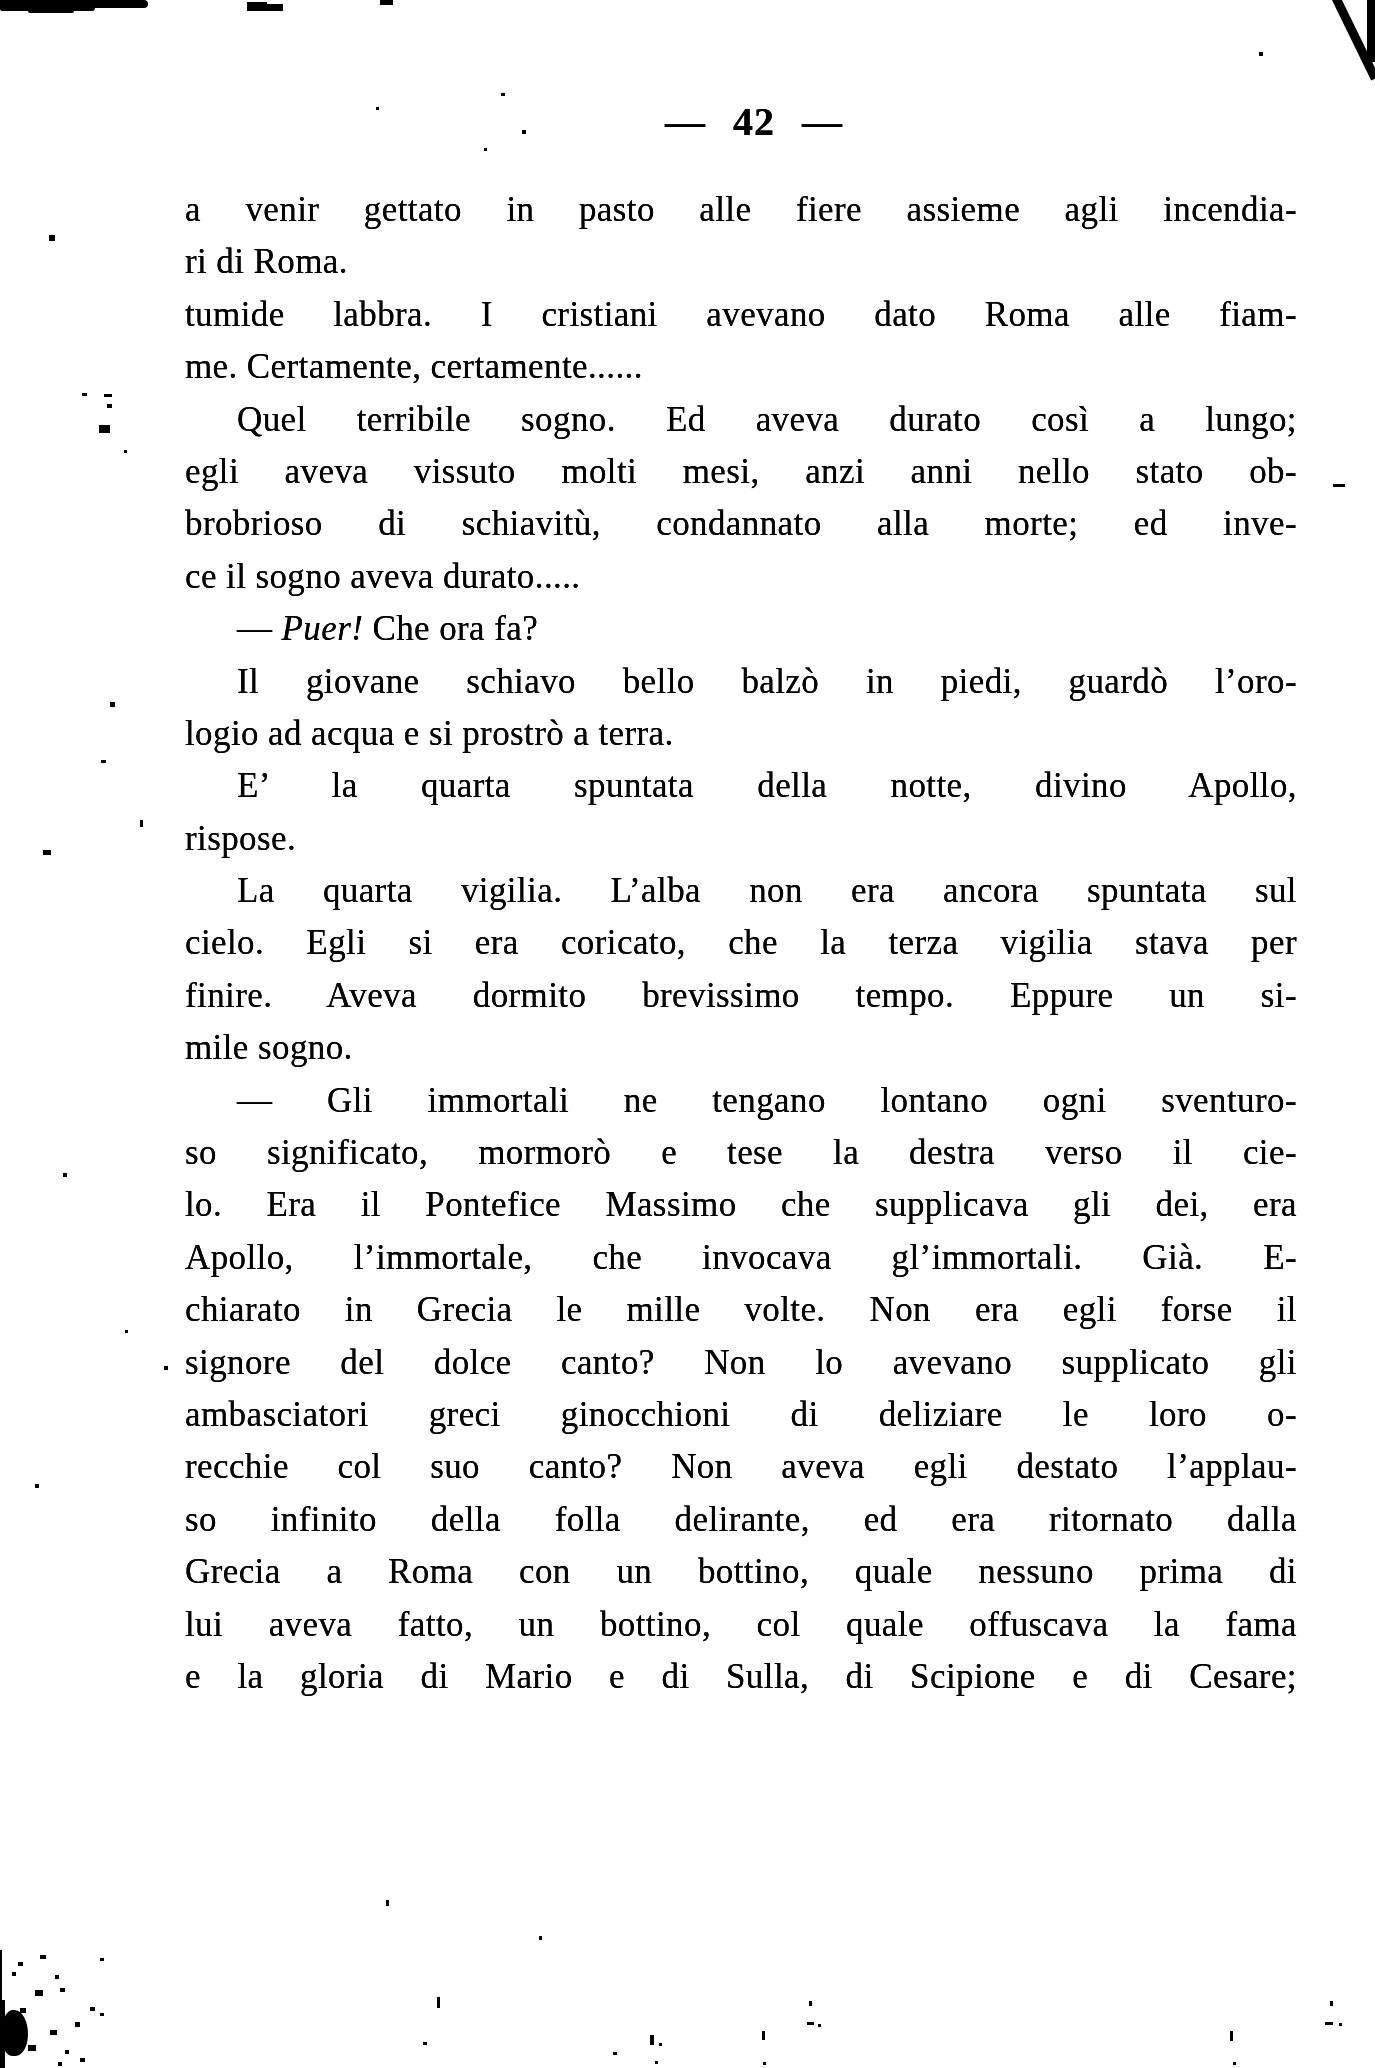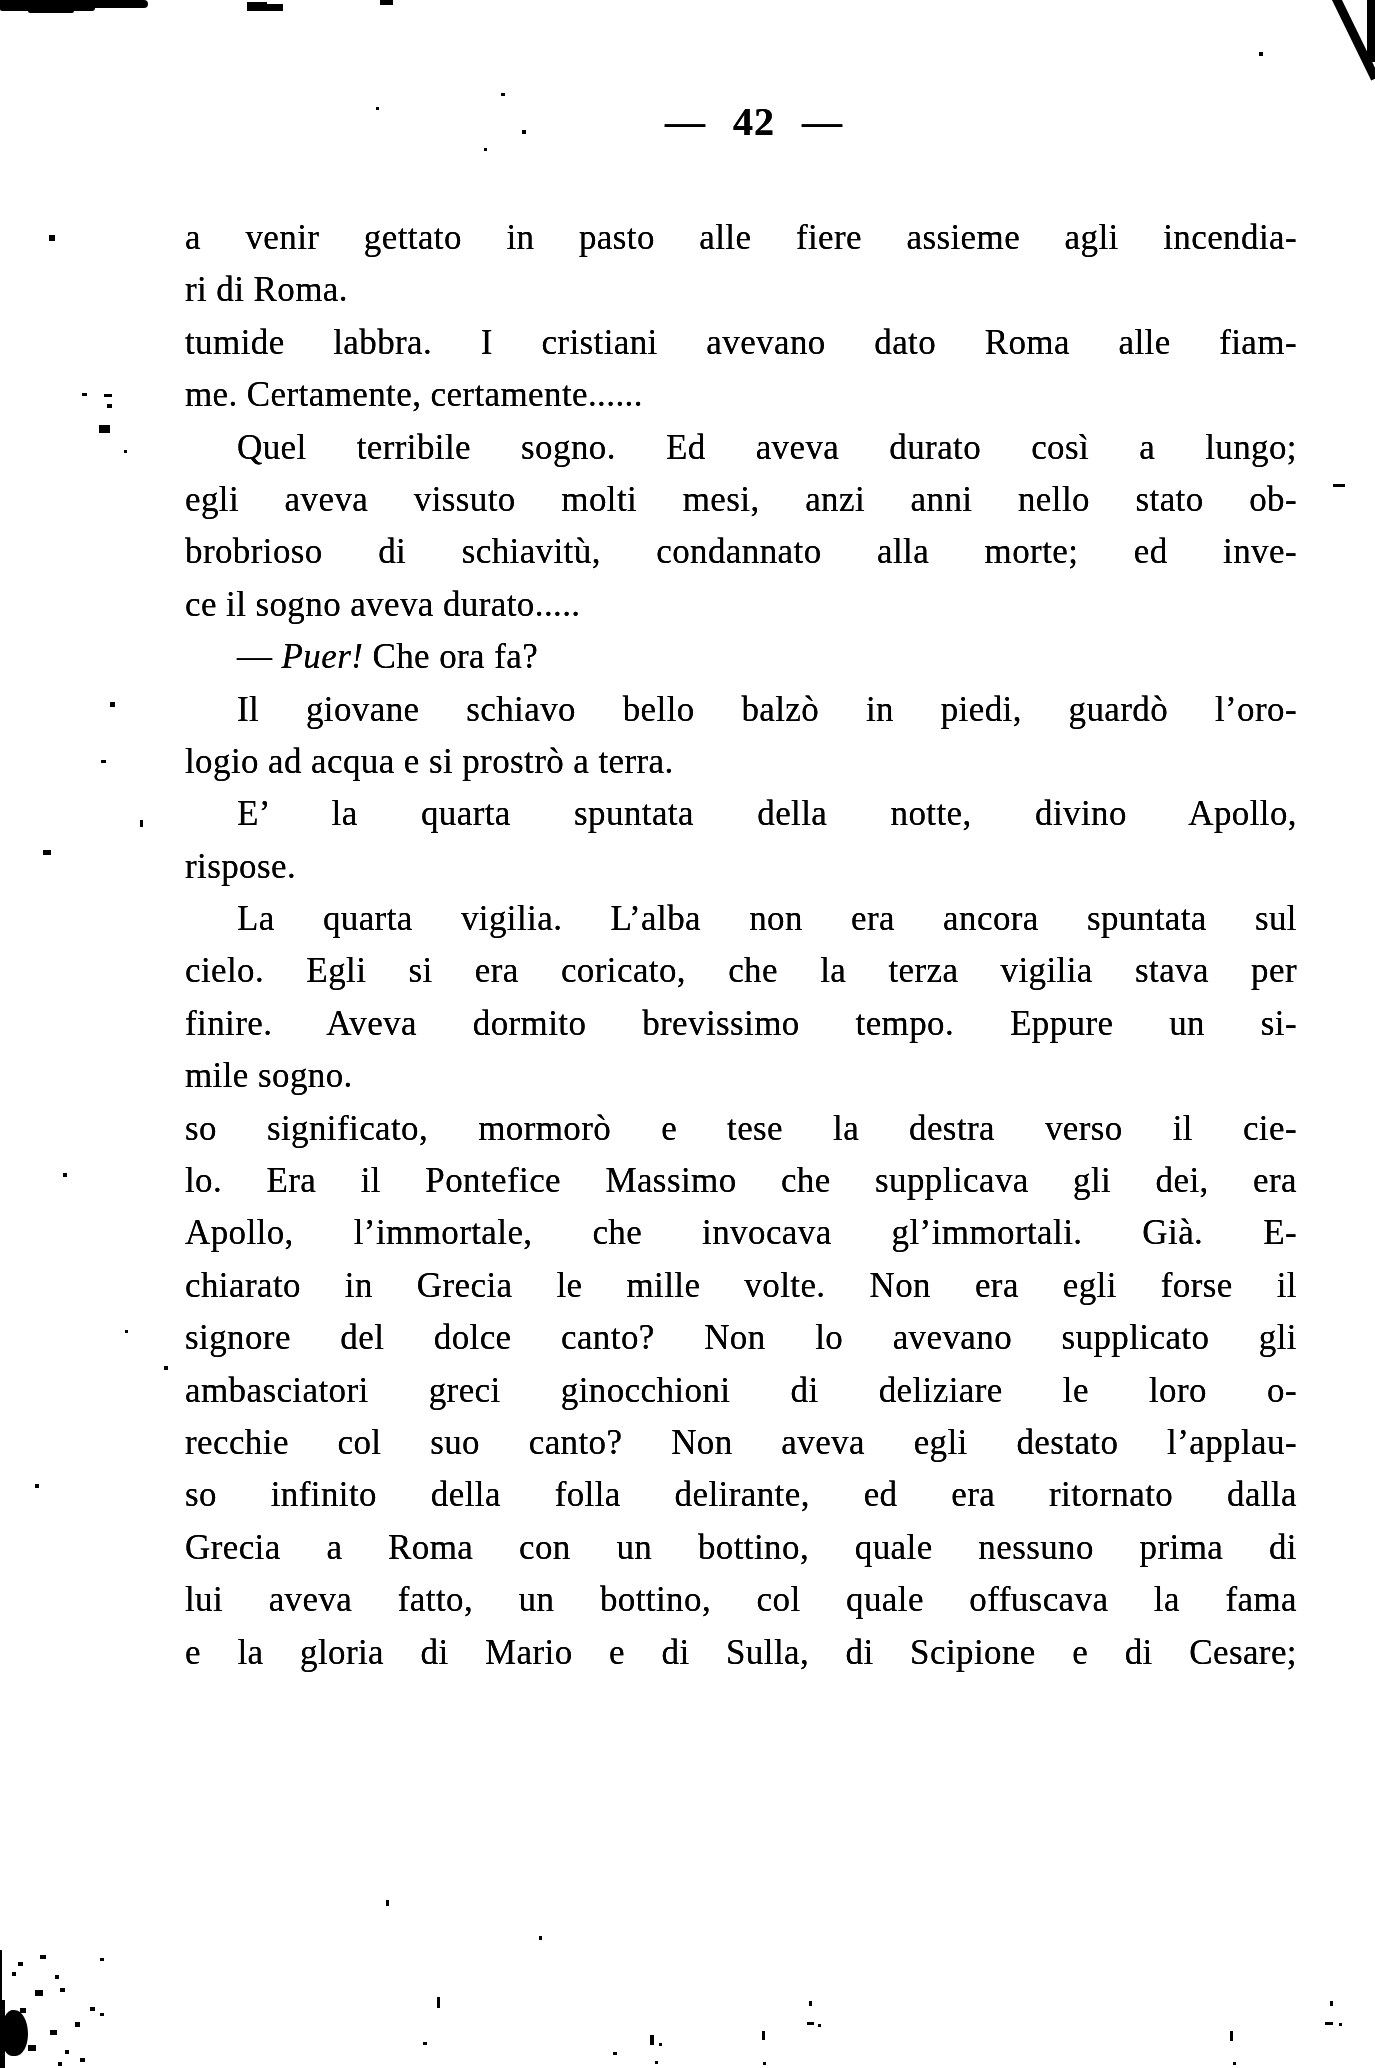--- a/index.html
+++ b/index.html
@@ -8,21 +8,21 @@
     font-family:"Liberation Serif","DejaVu Serif",serif;color:#000;
   }
   .page{position:absolute;inset:0;}
   .page-number{
     position:absolute;left:185px;top:98px;width:1112px;
     text-align:center;text-indent:26px;
     font-size:40px;font-weight:bold;word-spacing:16px;letter-spacing:1px;
     text-shadow:0 0 .5px #000;
   }
   .text-block{
-    position:absolute;left:185px;top:212px;width:1112px;
+    position:absolute;left:185px;top:184px;width:1112px;
     font-size:35px;line-height:52.4px;letter-spacing:.4px;
     text-shadow:0 0 .6px #000;
   }
   .line{
     text-align:justify;text-align-last:justify;
     white-space:normal;height:52.4px;overflow:visible;
   }
   .line.noj{text-align-last:left;}
   .line.indent{text-indent:52px;}
   .it{font-style:italic;}
@@ -56,20 +56,21 @@
       <div class="line noj"><span>ce il sogno aveva durato.....</span></div>
       <div class="line indent noj"><span>— </span><span class="it">Puer!</span><span> Che ora fa?</span></div>
       <div class="line indent"><span>Il giovane schiavo bello balzò in piedi, guardò l’oro-</span></div>
       <div class="line noj"><span>logio ad acqua e si prostrò a terra.</span></div>
       <div class="line indent"><span>E’ la quarta spuntata della notte, divino Apollo,</span></div>
       <div class="line noj"><span>rispose.</span></div>
       <div class="line indent"><span>La quarta vigilia. L’alba non era ancora spuntata sul</span></div>
       <div class="line"><span>cielo. Egli si era coricato, che la terza vigilia stava per</span></div>
       <div class="line"><span>finire. Aveva dormito brevissimo tempo. Eppure un si-</span></div>
       <div class="line noj"><span>mile sogno.</span></div>
+      <div class="line indent"><span>— Gli immortali ne tengano lontano ogni sventuro-</span></div>
       <div class="line"><span>so significato, mormorò e tese la destra verso il cie-</span></div>
       <div class="line"><span>lo. Era il Pontefice Massimo che supplicava gli dei, era</span></div>
       <div class="line"><span>Apollo, l’immortale, che invocava gl’immortali. Già. E-</span></div>
       <div class="line"><span>chiarato in Grecia le mille volte. Non era egli forse il</span></div>
       <div class="line"><span>signore del dolce canto? Non lo avevano supplicato gli</span></div>
       <div class="line"><span>ambasciatori greci ginocchioni di deliziare le loro o-</span></div>
       <div class="line"><span>recchie col suo canto? Non aveva egli destato l’applau-</span></div>
       <div class="line"><span>so infinito della folla delirante, ed era ritornato dalla</span></div>
       <div class="line"><span>Grecia a Roma con un bottino, quale nessuno prima di</span></div>
       <div class="line"><span>lui aveva fatto, un bottino, col quale offuscava la fama</span></div>

